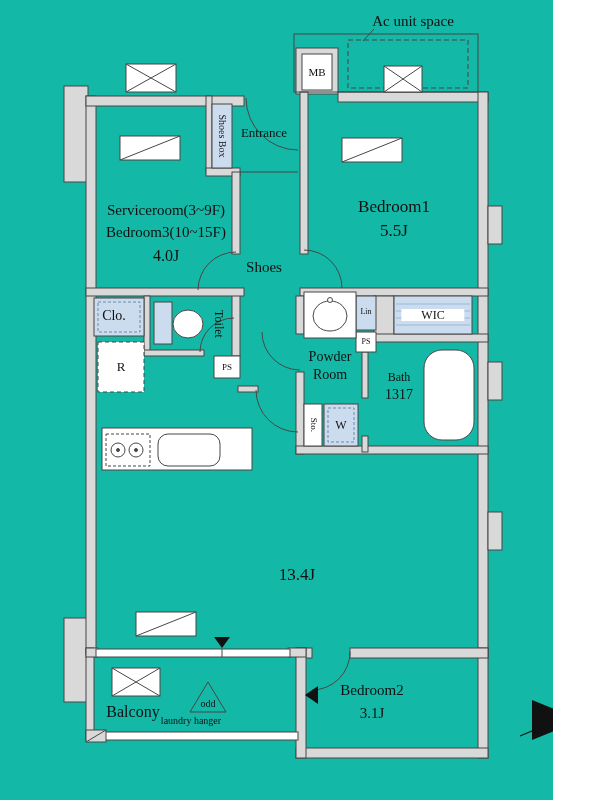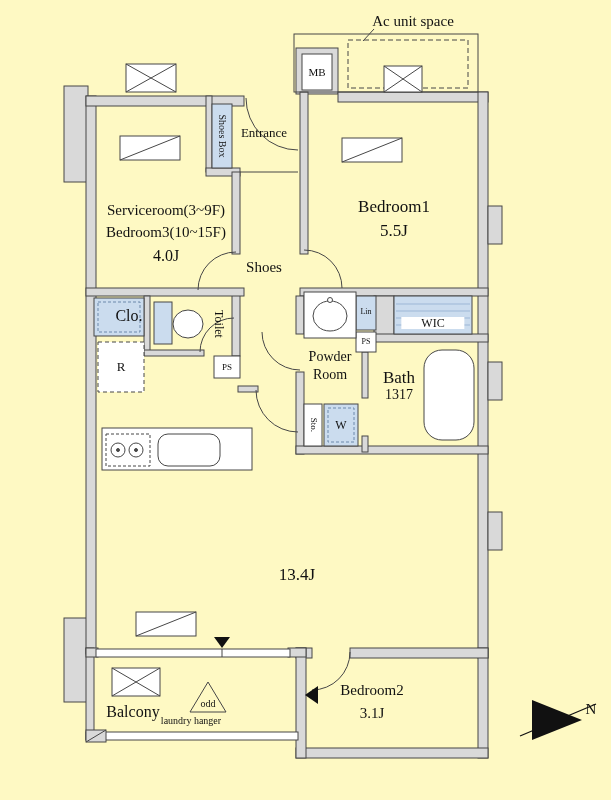--- a/index.html
+++ b/index.html
@@ -1,22 +1,22 @@
 <!DOCTYPE html>
 <html><head>
 <meta charset="utf-8">
 <style>
   * { margin:0; padding:0; box-sizing:border-box; }
   html,body { background:#ffffff; }
   body { font-family:"Liberation Serif", serif; color:#111; }
-  .plan { position:relative; width:611px; height:800px; background:#fef9c3; overflow:hidden; }
+  .plan { position:relative; width:553px; height:800px; background:#14b8a6; overflow:hidden; }
   .plan svg { position:absolute; left:0; top:0; }
   .lbl { position:absolute; transform:translate(-50%,-50%); white-space:nowrap; line-height:1; color:#111; }
   .lbl.vert { transform:translate(-50%,-50%) rotate(90deg); }
-  .lbl.bg { background:#fff; padding:0 20px;margin-top:8px; }
+  .lbl.bg { background:#fff; padding:0 20px; }
 </style>
 </head>
 <body>
 
 <div class="plan">
 
   <svg width="611" height="800" viewBox="0 0 611 800">
 
     <g fill="#d9d9d9" stroke="#474747" stroke-width="1">
       <rect x="64" y="86" width="24" height="96"></rect>
@@ -181,33 +181,33 @@
 
   <div class="lbl" style="left:394px; top:206px; font-size:17px;">Bedroom1</div>
   <div class="lbl" style="left:394px; top:230px; font-size:17px;">5.5J</div>
 
   <div class="lbl" style="left:166px; top:210px; font-size:15px;">Serviceroom(3~9F)</div>
   <div class="lbl" style="left:166px; top:232px; font-size:15px;">Bedroom3(10~15F)</div>
   <div class="lbl" style="left:166px; top:256px; font-size:16px;">4.0J</div>
 
   <div class="lbl" style="left:264px; top:267px; font-size:15px;">Shoes</div>
 
-  <div class="lbl" style="left:129px; top:316px; font-size:16px;">Clo.</div>
+  <div class="lbl" style="left:114px; top:316px; font-size:14px;">Clo.</div>
   <div class="lbl vert" style="left:219px; top:324px; font-size:12px;">Toilet</div>
   <div class="lbl" style="left:121px; top:366px; font-size:13px;">R</div>
   <div class="lbl" style="left:227px; top:367px; font-size:9px;">PS</div>
 
   <div class="lbl" style="left:330px; top:357px; font-size:14px;">Powder</div>
   <div class="lbl" style="left:330px; top:375px; font-size:14px;">Room</div>
 
   <div class="lbl bg" style="left:433px; top:315px; font-size:12px;">WIC</div>
   <div class="lbl" style="left:366px; top:312px; font-size:8px;">Lin</div>
   <div class="lbl" style="left:366px; top:342px; font-size:8px;">PS</div>
 
-  <div class="lbl" style="left:399px; top:377px; font-size:17px;text-align:center;">Bath</div>
+  <div class="lbl" style="left:399px; top:377px; font-size:12px;text-align:center;">Bath</div>
   <div class="lbl" style="left:399px; top:395px; font-size:14px;">1317</div>
 
   <div class="lbl vert" style="left:313px; top:425px; font-size:9px;">Sto.</div>
   <div class="lbl" style="left:341px; top:425px; font-size:12px;">W</div>
 
   <div class="lbl" style="left:297px; top:574px; font-size:17px;">13.4J</div>
 
   <div class="lbl" style="left:133px; top:712px; font-size:16px;text-align:center;">Balcony</div>
   <div class="lbl" style="left:208px; top:704px; font-size:10px;">odd</div>
   <div class="lbl" style="left:191px; top:721px; font-size:10px;">laundry hanger</div>

